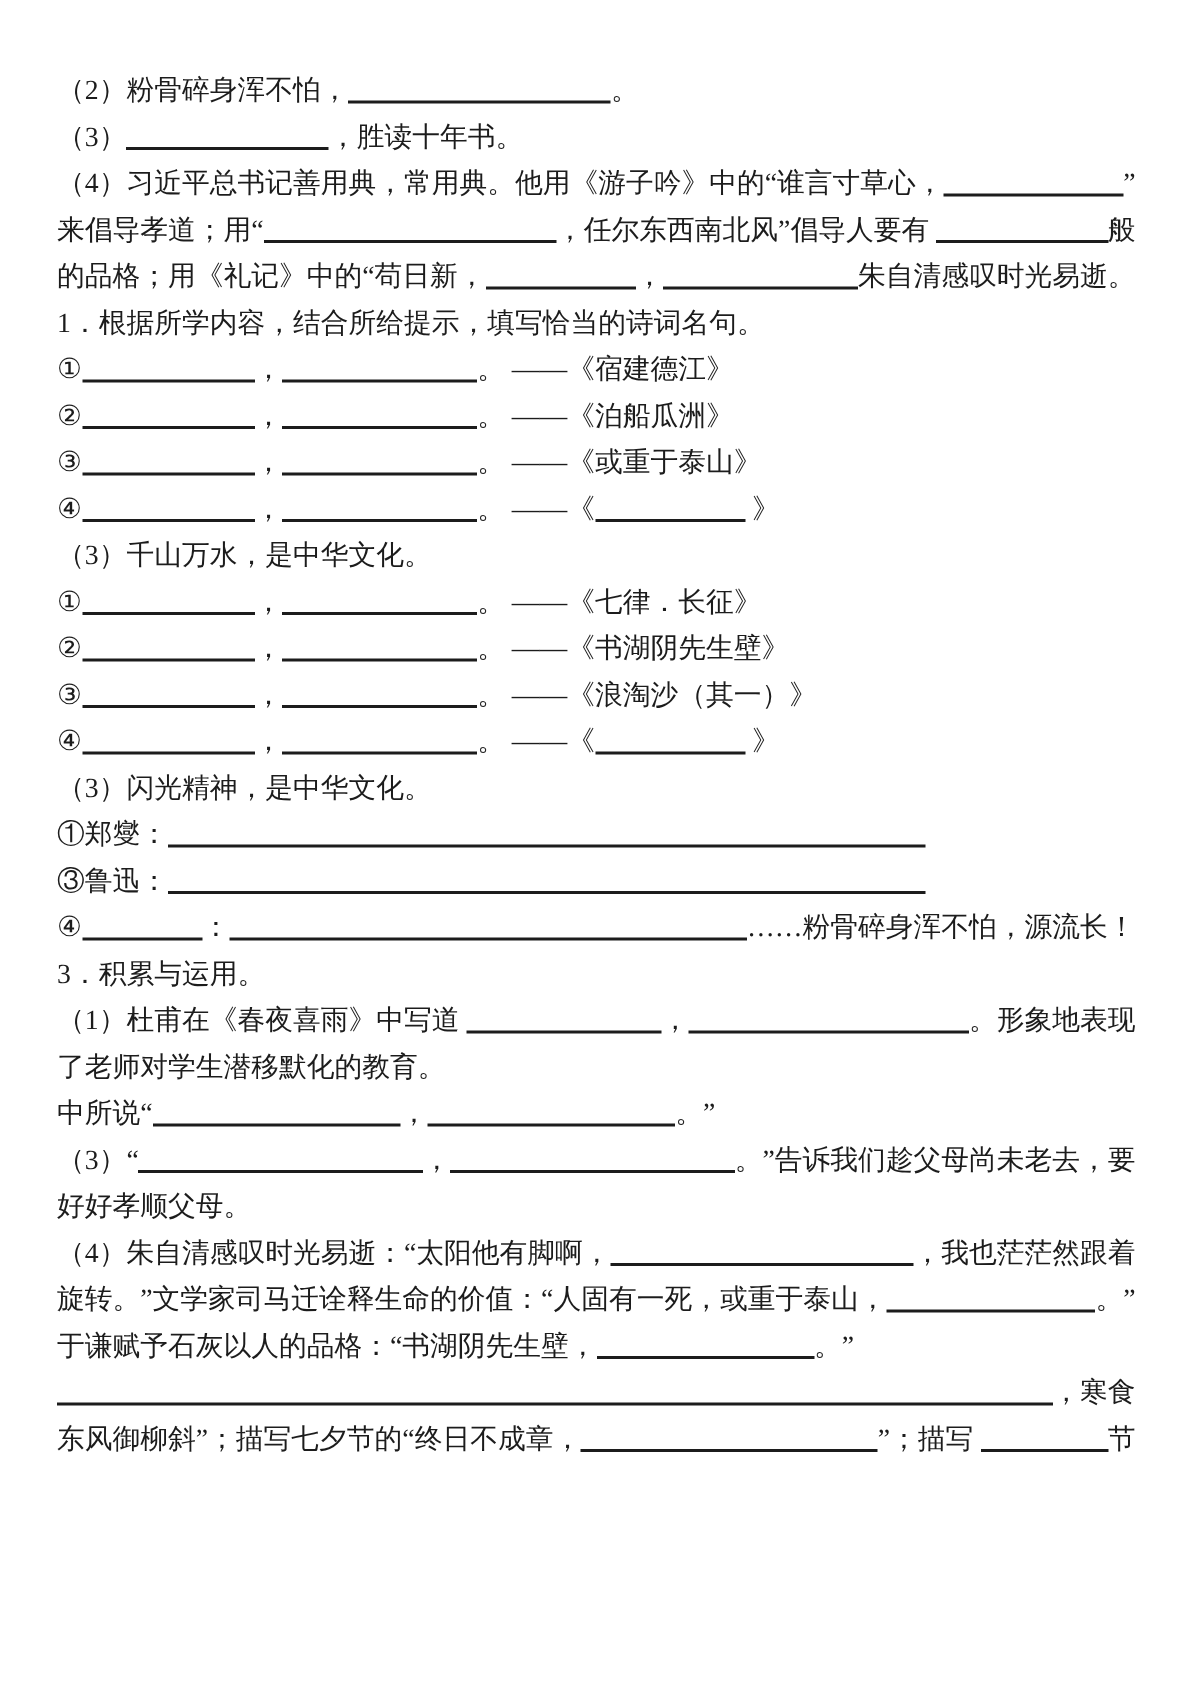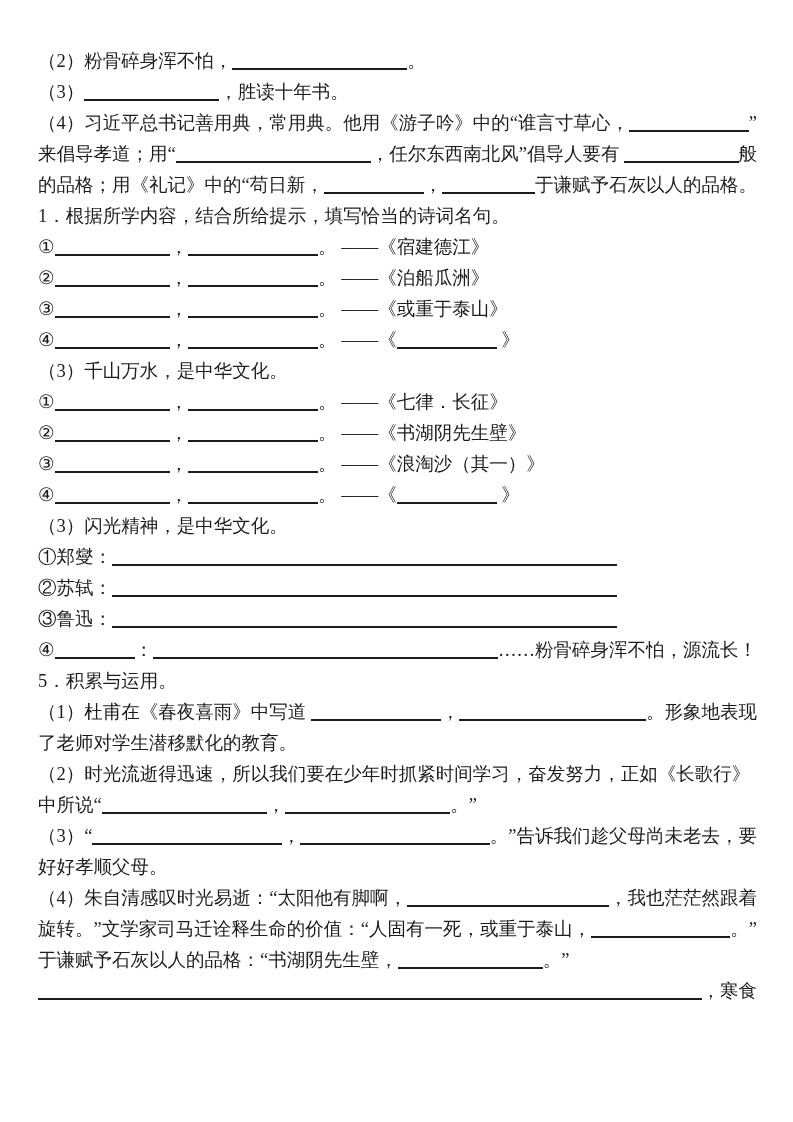--- a/index.html
+++ b/index.html
@@ -62,21 +62,21 @@
         <span class="blank" style="width: 195px;"></span>
         <span class="txt">，任尔东西南北风”倡导人要有 </span>
         <span class="blank g" style="width: 105px;"></span>
         <span class="txt">般</span>
       </div>
       <div class="line fill">
         <span class="txt">的品格；用《礼记》中的“苟日新，</span>
         <span class="blank" style="width: 100px;"></span>
         <span class="txt">，</span>
         <span class="blank g" style="width: 100px;"></span>
-        <span class="txt">于谦赋予石灰以人的品格。</span>
+        <span class="txt">朱自清感叹时光易逝。</span>
       </div>
       <div class="line">
         <span class="txt">1．根据所学内容，结合所给提示，填写恰当的诗词名句。</span>
       </div>
       <div class="line">
         <span class="txt">①</span>
         <span class="blank" style="width: 115px;"></span>
         <span class="txt">，</span>
         <span class="blank" style="width: 130px;"></span>
         <span class="txt">。 ——《宿建德江》</span>
@@ -135,52 +135,45 @@
         <span class="blank" style="width: 130px;"></span>
         <span class="txt">。 ——《</span>
         <span class="blank" style="width: 100px;"></span>
         <span class="txt"> 》</span>
       </div>
       <div class="line">
         <span class="txt">（3）闪光精神，是中华文化。</span>
       </div>
       <div class="line">
         <span class="txt">①郑燮：</span>
-        <span class="blank" style="width: 505px;"></span>
-      </div>
-      <div class="line">
-        <span class="txt">②苏轼：</span>
         <span class="blank" style="width: 505px;"></span>
       </div>
       <div class="line">
         <span class="txt">③鲁迅：</span>
         <span class="blank" style="width: 505px;"></span>
       </div>
       <div class="line fill">
         <span class="txt">④</span>
         <span class="blank" style="width: 80px;"></span>
         <span class="txt">：</span>
         <span class="blank g" style="width: 245px;"></span>
         <span class="txt">……粉骨碎身浑不怕，源流长！</span>
       </div>
       <div class="line">
-        <span class="txt">5．积累与运用。</span>
+        <span class="txt">3．积累与运用。</span>
       </div>
       <div class="line fill">
         <span class="txt">（1）杜甫在《春夜喜雨》中写道 </span>
         <span class="blank" style="width: 130px;"></span>
         <span class="txt">，</span>
         <span class="blank g" style="width: 130px;"></span>
         <span class="txt">。形象地表现</span>
       </div>
       <div class="line">
         <span class="txt">了老师对学生潜移默化的教育。</span>
-      </div>
-      <div class="line">
-        <span class="txt">（2）时光流逝得迅速，所以我们要在少年时抓紧时间学习，奋发努力，正如《长歌行》</span>
       </div>
       <div class="line">
         <span class="txt">中所说“</span>
         <span class="blank" style="width: 165px;"></span>
         <span class="txt">，</span>
         <span class="blank" style="width: 165px;"></span>
         <span class="txt">。”</span>
       </div>
       <div class="line fill">
         <span class="txt">（3）“</span>
@@ -203,15 +196,22 @@
         <span class="txt">。”</span>
       </div>
       <div class="line">
         <span class="txt">于谦赋予石灰以人的品格：“书湖阴先生壁，</span>
         <span class="blank" style="width: 145px;"></span>
         <span class="txt">。”</span>
       </div>
       <div class="line fill">
         <span class="blank g" style="width: 145px;"></span>
         <span class="txt">，寒食</span>
+      </div>
+      <div class="line fill">
+        <span class="txt">东风御柳斜”；描写七夕节的“终日不成章，</span>
+        <span class="blank g" style="width: 135px;"></span>
+        <span class="txt">”；描写 </span>
+        <span class="blank" style="width: 85px;"></span>
+        <span class="txt">节</span>
       </div>
     </div>
 </div>
 
 </body></html>

